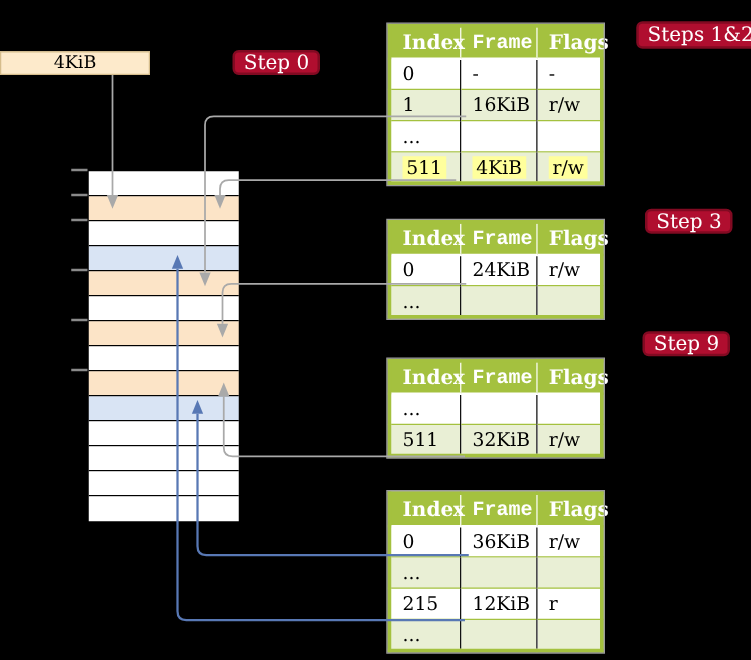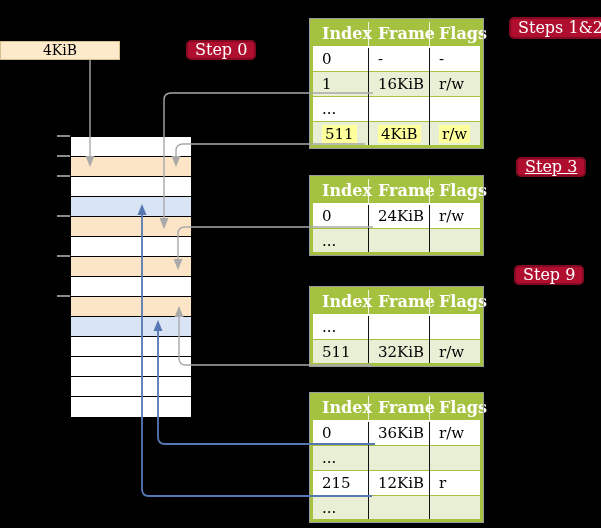--- a/index.html
+++ b/index.html
@@ -16,21 +16,21 @@
     text-align:center;font-size:14px;line-height:16px;color:#000;
   }
   
   .steplabel{
     position:absolute;background:var(--label-bg);color:var(--label-text);
     border:2px solid var(--label-border);border-radius:5px;
     font-size:16px;line-height:16px;padding:0 7px;white-space:nowrap;
   }
   #lbl-step0{left:186px;top:40px;}
   #lbl-steps12{left:509px;top:17px;font-size:16px;line-height:18px;}
-  #lbl-step3{left:516px;top:157px;text-decoration:underline;}
+  #lbl-step3{left:516px;top:167px;}
   #lbl-step4{left:514px;top:265px;}
   
   #memcol{
     position:absolute;left:70px;top:136px;width:120px;
     border:1px solid var(--mem-border);
   }
   .mem-row{height:20px;box-sizing:border-box;border-bottom:1px solid var(--mem-border);}
   .mem-row:last-child{border-bottom:none;}
   .fill-white{background:var(--mem-white);}
   .fill-wheat{background:var(--mem-wheat);}
@@ -43,21 +43,21 @@
     outline:1px solid var(--table-outline);
     background:var(--table-row-white);
   }
   #pt1{top:19px;} #pt2{top:176px;} #pt3{top:287px;} #pt4{top:393px;}
   .ptable th{
     height:26px;box-sizing:border-box;padding:0 0 0 9px;text-align:left;vertical-align:middle;
     background:var(--table-header-bg);color:var(--header-text);
     font-weight:bold;font-size:16px;border-bottom:2px solid #fff;
   }
   .ptable th:nth-child(1){width:57px;}
-  .ptable th:nth-child(2){width:61px;}
+  .ptable th:nth-child(2){width:61px;font-family:Liberation Mono, monospace;}
   .ptable th:nth-child(3){width:52px;margin-top:20px;}
   .ptable th:not(:last-child){border-right:1.5px solid rgba(255,255,255,.85);}
   .ptable td{
     height:25px;box-sizing:border-box;padding:0 0 0 9px;vertical-align:middle;
     font-size:15px;color:var(--body-text);overflow:hidden;white-space:nowrap;
   }
   .ptable td:not(:last-child){border-right:1.5px solid #111;}
   .ptable tbody tr + tr td{border-top:1.2px solid var(--table-border);}
   .ptable tbody tr.shaded{background:var(--table-row-green);}
   .hl{background:var(--highlight-yellow);padding:0 3px;}

